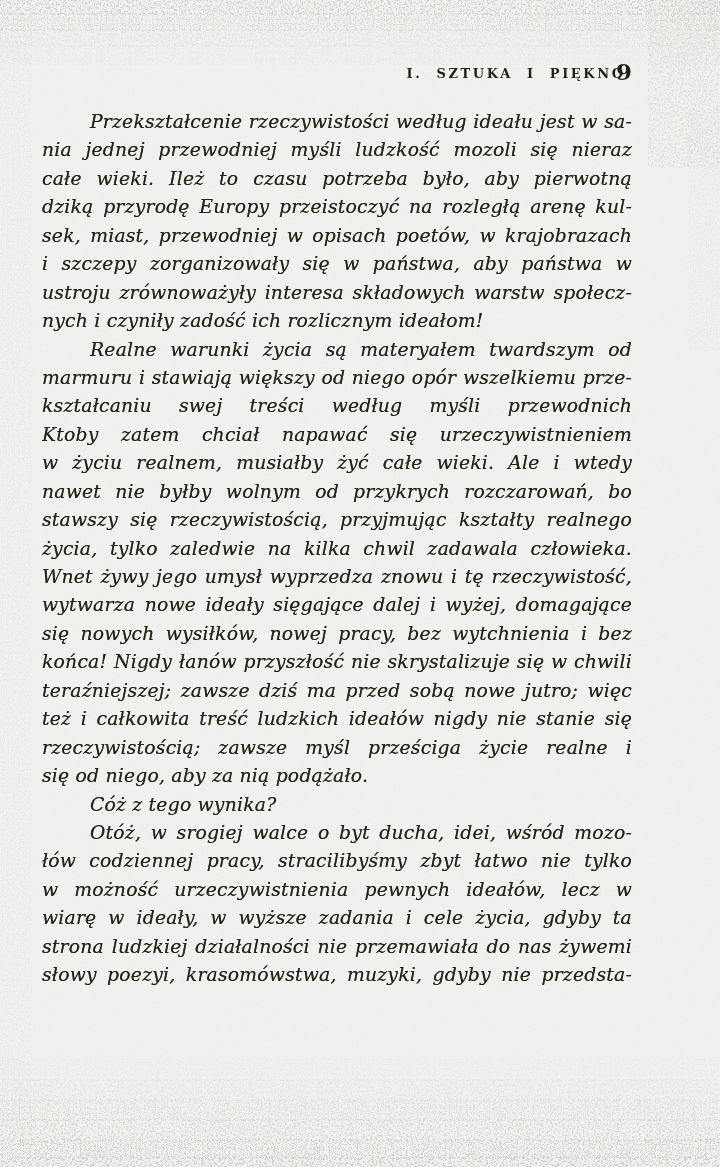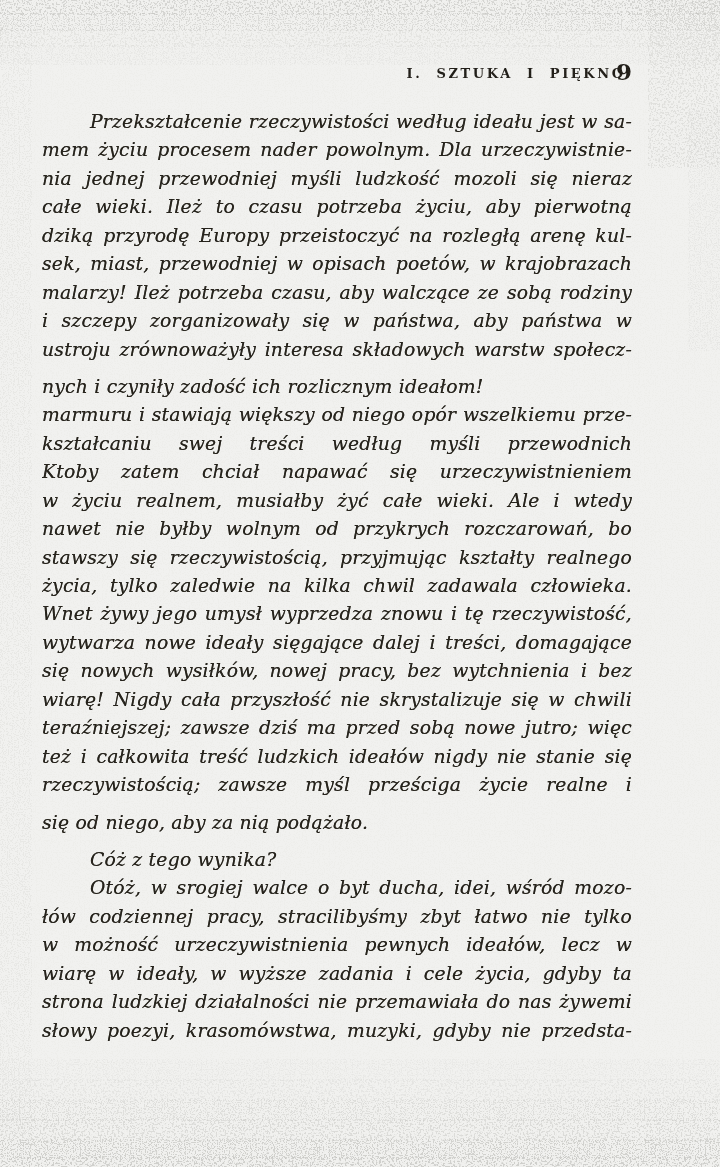--- a/index.html
+++ b/index.html
@@ -60,21 +60,21 @@
     height: 28.45px;
     overflow: hidden;
     text-align: justify;
     text-align-last: justify;
     letter-spacing: 0.2px;
     text-shadow: 0 0 0.5px rgba(36, 33, 26, 0.75);
     white-space: normal;
     font-style: italic;
   }
   .line.indent { padding-left: 48px; }
-  .line.endline { text-align-last: left; margin-top: 9px; }
+  .line.endline { text-align-last: left; }
 </style>
 </head>
 <body>
 
 <div class="page">
 
   <svg class="noise" width="720" height="1167" aria-hidden="true">
     <defs>
       <filter id="speck" x="-5%" y="-5%" width="110%" height="110%">
         <feTurbulence type="fractalNoise" baseFrequency="0.55" numOctaves="2" seed="8" stitchTiles="stitch"></feTurbulence>
@@ -106,40 +106,39 @@
     <rect x="0" y="1158" width="720" height="9" filter="url(#speck)" opacity="0.72"></rect>
   </svg>
 
   <div class="header">
     <span class="running-title">I. SZTUKA I PIĘKNO.</span>
     <span class="page-number">9</span>
   </div>
 
   <div class="text-body" id="text-body">
       <div class="line indent">Przekształcenie rzeczywistości według ideału jest w sa-</div>
-      <div class="line">mem życiu procesem nader powolnym.  Dla urzeczywistnie-</div>
       <div class="line">nia jednej przewodniej myśli ludzkość mozoli się nieraz przez</div>
-      <div class="line">całe wieki.  Ileż to czasu potrzeba życiu, aby pierwotną</div>
+      <div class="line">całe wieki.  Ileż to czasu potrzeba było, aby pierwotną</div>
       <div class="line">dziką przyrodę Europy przeistoczyć na rozległą arenę kul-</div>
       <div class="line">sek, miast, przewodniej w opisach poetów, w krajobrazach</div>
-      <div class="line">malarzy!  Ileż potrzeba czasu, aby walczące ze sobą rodziny</div>
       <div class="line">i szczepy zorganizowały się w państwa, aby państwa w swym</div>
       <div class="line">ustroju zrównoważyły interesa składowych warstw społecz-</div>
       <div class="line endline">nych i czyniły zadość ich rozlicznym ideałom!</div>
+      <div class="line indent">Realne warunki życia są materyałem twardszym od</div>
       <div class="line">marmuru i stawiają większy od niego opór wszelkiemu prze-</div>
       <div class="line">kształcaniu swej treści według myśli przewodnich człowieka.</div>
       <div class="line">Ktoby zatem chciał napawać się urzeczywistnieniem ideałów</div>
       <div class="line">w życiu realnem, musiałby żyć całe wieki.  Ale i wtedy</div>
       <div class="line">nawet nie byłby wolnym od przykrych rozczarowań, bo ideał,</div>
       <div class="line">stawszy się rzeczywistością, przyjmując kształty realnego</div>
       <div class="line">życia, tylko zaledwie na kilka chwil zadawala człowieka.</div>
       <div class="line">Wnet żywy jego umysł wyprzedza znowu i tę rzeczywistość,</div>
-      <div class="line">wytwarza nowe ideały sięgające dalej i treści, domagające</div>
+      <div class="line">wytwarza nowe ideały sięgające dalej i wyżej, domagające</div>
       <div class="line">się nowych wysiłków, nowej pracy, bez wytchnienia i bez</div>
-      <div class="line">wiarę!  Nigdy cała przyszłość nie skrystalizuje się w chwili</div>
+      <div class="line">końca!  Nigdy łanów przyszłość nie skrystalizuje się w chwili</div>
       <div class="line">teraźniejszej; zawsze dziś ma przed sobą nowe jutro; więc</div>
       <div class="line">też i całkowita treść ludzkich ideałów nigdy nie stanie się</div>
       <div class="line">rzeczywistością; zawsze myśl prześciga życie realne i domaga</div>
       <div class="line endline">się od niego, aby za nią podążało.</div>
       <div class="line indent endline">Cóż z tego wynika?</div>
       <div class="line indent">Otóż, w srogiej walce o byt ducha, idei, wśród mozo-</div>
       <div class="line">łów codziennej pracy, stracilibyśmy zbyt łatwo nie tylko wiarę</div>
       <div class="line">w możność urzeczywistnienia pewnych ideałów, lecz w ogóle</div>
       <div class="line">wiarę w ideały, w wyższe zadania i cele życia, gdyby ta</div>
       <div class="line">strona ludzkiej działalności nie przemawiała do nas żywemi</div>

